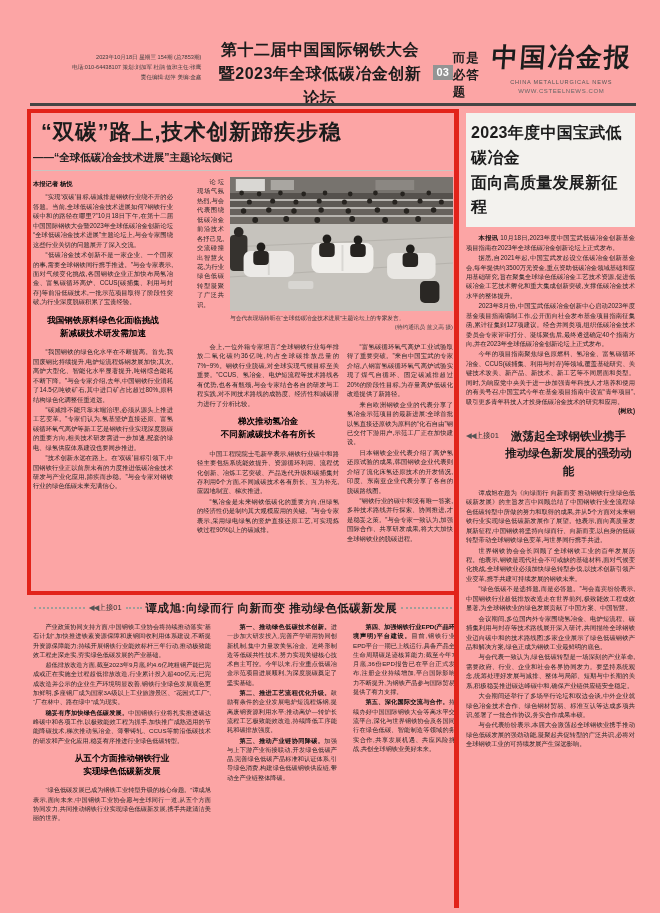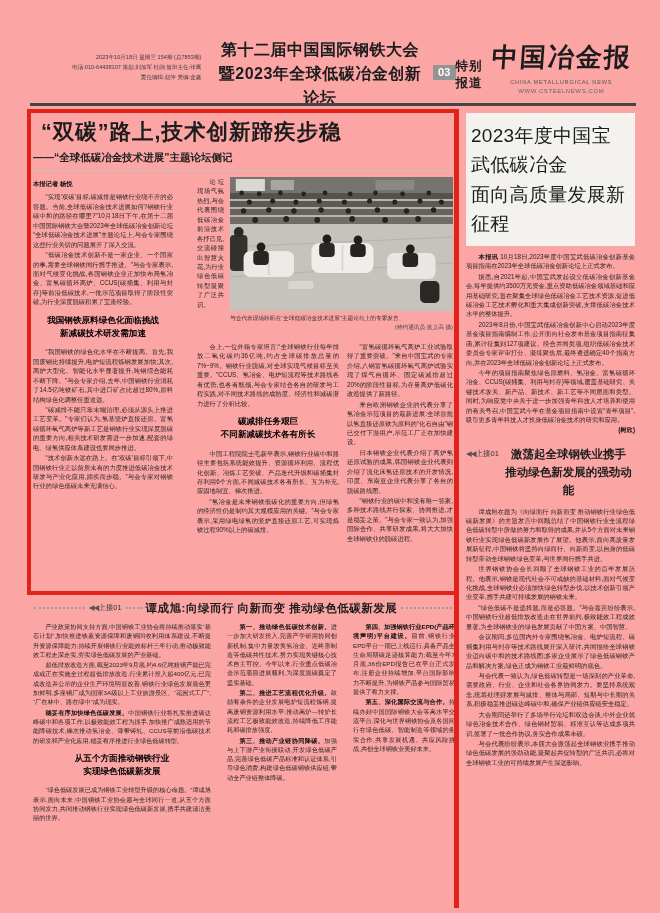--- a/index.html
+++ b/index.html
@@ -58,21 +58,21 @@
   
   .bottom { position:absolute; left:33px; top:622px; width:422px; height:286px; display:flex; gap:16px; overflow:hidden; }
   .bcolA { width:178px; flex:none; overflow:hidden; }
   .bcolA .p { font-size:6.2px; }
   .bcolB { width:110px; flex:none; overflow:hidden; }
   .bcolC { flex:1; overflow:hidden; }
   .bottom .p { font-size:6.2px; }
   
   .right-col { position:absolute; left:466px; top:113px; width:169px; height:795px; display:flex; flex-direction:column; overflow:hidden; }
   .r-art1-head { background:#f3f2ee; padding:8px 5px 7px; }
-  .r-art1-head .t { font-size:19px; font-weight:normal; line-height:1.55; letter-spacing:.3px; }
+  .r-art1-head .t { font-size:16px; font-weight:bold; line-height:1.55; letter-spacing:.3px; }
   .r-art1-body { margin-top:6px; }
   .r-art2 { margin-top:12px; display:flex; flex-direction:column; flex:1; overflow:hidden; }
   .r-art2-headrow { display:flex; align-items:flex-start; }
   .r-art2-headrow .cont-marker { padding-top:3px; width:36px; flex:none; }
   .r-art2-titles { flex:1; text-align:center; font-size:11.5px; font-weight:bold; line-height:1.55; }
   .r-art2-titles span { display:block; }
   .r-art2-body { margin-top:7px; flex:1; overflow:hidden; }
 </style>
 </head>
 <body>
@@ -84,21 +84,21 @@
       <div>2023年10月18日 星期三 154期 (总7853期)</div>
       <div>电话:010-64438107 策划:刘加军 杜鹃 值班主任:张鹰</div>
       <div>责任编辑:赵萍 美编:金鑫</div>
     </div>
     <div class="hdr-center">
       <div>第十二届中国国际钢铁大会</div>
       <div>暨2023年全球低碳冶金创新论坛</div>
     </div>
     <div class="hdr-badges">
       <div class="page-badge">03</div>
-      <div class="section-label">特别报道</div>
+      <div class="section-label">而是必答题</div>
     </div>
     <div class="hdr-right">
       <div class="masthead">中国冶金报</div>
       <div class="masthead-en">CHINA METALLURGICAL NEWS</div>
       <div class="masthead-url">WWW.CSTEELNEWS.COM</div>
     </div>
   </div>
   <div class="hdr-rule"></div>
 
   <div class="redbox"></div>
@@ -195,21 +195,21 @@
             <figcaption class="caption">
               <span>与会代表现场聆听在“全球低碳冶金技术进展”主题论坛上的专家发言。</span>
               <span class="credit">(特约通讯员 蓝义高 摄)</span>
             </figcaption>
           </figure>
         </div>
         <div class="bottom-row">
           <div class="colA">
               <p class="p">会上,一位外籍专家坦言:“全球钢铁行业每年排放二氧化碳约36亿吨,约占全球碳排放总量的7%~9%。钢铁行业脱碳,对全球实现气候目标至关重要。”CCUS、氢冶金、电炉短流程等技术路线各有优势,也各有瓶颈,与会专家结合各自的研发与工程实践,对不同技术路线的成熟度、经济性和减碳潜力进行了分析比较。</p>
               <h4 class="subhead">
-                <span>碳减排任务艰巨</span>
+                <span>梯次推动氢冶金</span>
                 <span>不同新减碳技术各有所长</span>
               </h4>
               <p class="p">中国工程院院士毛新平表示,钢铁行业碳中和路径主要包括系统能效提升、资源循环利用、流程优化创新、冶炼工艺突破、产品迭代升级和碳捕集封存利用6个方面,不同减碳技术各有所长、互为补充,应因地制宜、梯次推进。</p>
               <p class="p">“氢冶金是未来钢铁低碳化的重要方向,但绿氢的经济性仍是制约其大规模应用的关键。”与会专家表示,采用绿电绿氢的竖炉直接还原工艺,可实现炼铁过程90%以上的碳减排。</p>
             </div>
           <div class="colB">
               <p class="p">“富氢碳循环氧气高炉工业试验取得了重要突破。”来自中国宝武的专家介绍,八钢富氢碳循环氧气高炉试验实现了煤气自循环、固定碳减排超过20%的阶段性目标,为存量高炉低碳化改造提供了新路径。</p>
               <p class="p">来自欧洲钢铁企业的代表分享了氢冶金示范项目的最新进展:全球首批以氢直接还原铁为原料的“化石自由”钢已交付下游用户,示范工厂正在加快建设。</p>
               <p class="p">日本钢铁企业代表介绍了高炉氢还原试验的成果,韩国钢铁企业代表则介绍了流化床氢还原技术的开发情况,印度、东南亚企业代表分享了各自的脱碳路线图。</p>
               <p class="p">“钢铁行业的碳中和没有唯一答案,多种技术路线并行探索、协同推进,才是稳妥之策。”与会专家一致认为,加强国际合作、共享研发成果,将大大加快全球钢铁业的脱碳进程。</p>

